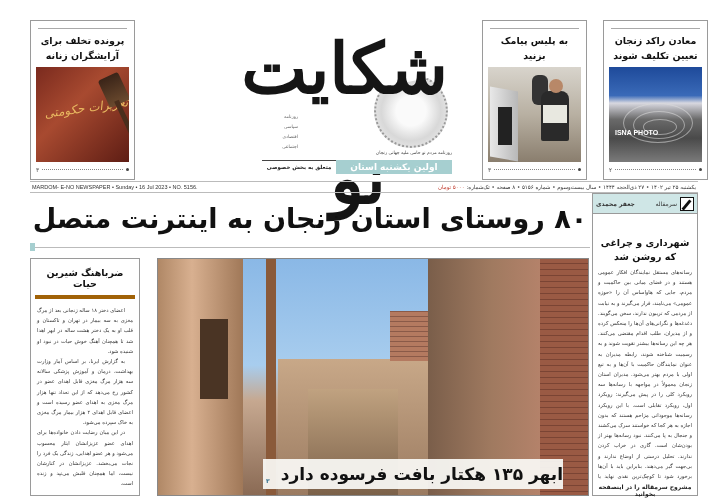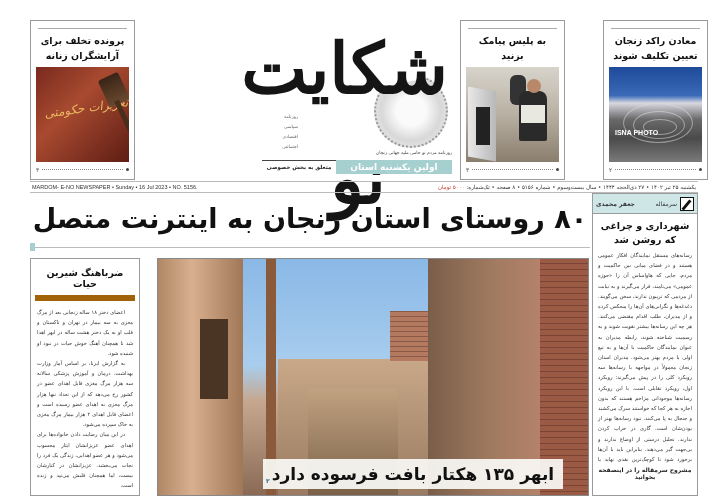--- a/index.html
+++ b/index.html
@@ -11,21 +11,21 @@
   .teaser { position: absolute; top: 8px; width: 105px; height: 160px; border: 1px solid #9a9a9a; background: #fff; padding: 4px 5px; }
   .teaser .rule { height: 1px; background: #aaa; margin: 3px 2px 4px; }
   .teaser .t-title { direction: rtl; text-align: center; font-family: "DejaVu Sans", sans-serif; font-weight: bold; font-size: 9.5px; line-height: 15px; height: 32px; color: #111; }
   .teaser .t-img { height: 95px; margin-top: 2px; position: relative; overflow: hidden; }
   .teaser .t-foot { display: flex; align-items: center; margin-top: 4px; font-size: 6px; color: #444; }
   .teaser .t-foot .dots { flex: 1; border-top: 1px dotted #888; margin: 0 3px; height: 0; }
   .teaser .t-foot .dot { width: 3px; height: 3px; background: #444; border-radius: 50%; }
 
   #teaser-1 { left: 8px; }
   #teaser-2 { left: 133px; }
-  #teaser-3 { left: 438px; }
+  #teaser-3 { left: 460px; }
   #teaser-4 { left: 581px; }
 
   .img-court { background: linear-gradient(135deg, #7a2a1e 0%, #a84a30 40%, #5e1d14 100%); }
   .img-court .gavel { position: absolute; right: 4px; top: 8px; width: 22px; height: 30px; background: linear-gradient(#3a2418,#6b4a2e); border-radius: 3px; transform: rotate(-25deg); }
   .img-court .gavel-handle { position: absolute; right: 2px; top: 32px; width: 5px; height: 38px; background: #4a2e1c; transform: rotate(-25deg); }
   .img-court .script { position: absolute; left: 8px; top: 34px; color: #e8b860; font-family: "DejaVu Serif", serif; font-size: 12px; font-style: italic; direction: rtl; transform: rotate(-8deg); }
 
   .img-athlete { background: linear-gradient(180deg, #2a6a9a 0%, #4aa040 45%, #7ac060 70%, #6aa8c8 100%); }
   .img-athlete .body { position: absolute; left: 38px; top: 22px; width: 26px; height: 40px; background: #f4f4f4; border-radius: 6px 6px 3px 3px; }
   .img-athlete .head { position: absolute; left: 43px; top: 8px; width: 14px; height: 15px; background: #c89070; border-radius: 50%; }
@@ -67,42 +67,42 @@
   .head-rule { position: absolute; left: 8px; top: 235px; width: 560px; height: 1px; background: #bbb; }
   .head-rule .marker { position: absolute; left: 0; top: -4px; width: 5px; height: 8px; background: #a6cfd0; }
 
   
   .editorial { position: absolute; left: 570px; top: 181px; width: 106px; height: 303px; border: 1px solid #9a9a9a; background: #fff; }
   .ed-header { height: 20px; background: #cfe6e6; border-bottom: 1px solid #9a9a9a; display: flex; align-items: center; direction: rtl; padding: 0 3px; font-size: 6px; }
   .ed-header .pen { width: 14px; height: 14px; border: 1.5px solid #111; margin-left: 3px; position: relative; background: #fff; }
   .ed-header .pen::after { content: ""; position: absolute; left: 4px; top: 1px; width: 3px; height: 12px; background: #111; transform: rotate(40deg); }
   .ed-header .kicker { color: #333; }
   .ed-header .author { margin-right: auto; font-weight: bold; color: #333; }
-  .ed-title { direction: rtl; text-align: center; font-weight: bold; font-size: 9.5px; line-height: 14px; padding: 5px 3px 3px; color: #111; }
+  .ed-title { direction: rtl; text-align: center; font-weight: bold; font-size: 9.5px; line-height: 14px; padding: 22px 3px 3px; color: #111; }
   .ed-body { direction: rtl; text-align: justify; font-size: 5.2px; line-height: 10.2px; color: #333; padding: 0 5px; height: 213px; overflow: hidden; }
   .ed-more { direction: rtl; text-align: center; font-size: 6px; font-weight: bold; color: #222; padding-top: 3px; }
 
   
   .leftcol { position: absolute; left: 8px; top: 246px; width: 110px; height: 238px; border: 1px solid #9a9a9a; background: #fff; }
-  .lc-title { direction: rtl; text-align: center; font-weight: bold; font-size: 9.5px; padding: 8px 3px 6px; border-bottom: 6px solid #a16207; margin: 0 4px; color: #111; }
+  .lc-title { direction: rtl; text-align: center; font-weight: bold; font-size: 9.5px; padding: 8px 3px 6px; border-bottom: 4px solid #a16207; margin: 0 4px; color: #111; }
   .lc-body { direction: rtl; text-align: justify; font-size: 5.2px; line-height: 10.2px; color: #333; padding: 6px 6px 0; }
   .lc-body p { text-indent: 8px; }
   .lc-more { direction: rtl; text-align: right; font-size: 6px; font-weight: bold; color: #222; padding: 10px 6px 0; }
 
   
   .mainphoto { position: absolute; left: 135px; top: 246px; width: 432px; height: 238px; overflow: hidden; background: linear-gradient(180deg, #8ab8e6 0%, #a8cdee 45%, #c6a890 60%, #8a6a54 100%); border: 1px solid #888; }
   .mp-wallL { position: absolute; left: 0; top: 0; width: 85px; height: 238px; background: linear-gradient(90deg, #b08866 0%, #d8b090 40%, #a07858 100%); }
   .mp-window { position: absolute; left: 42px; top: 60px; width: 28px; height: 80px; background: #4a3424; }
   .mp-pole { position: absolute; left: 108px; top: 0; width: 10px; height: 238px; background: #8a5a3a; }
   .mp-wallR { position: absolute; right: 0; top: 0; width: 160px; height: 238px; background: linear-gradient(90deg, #7a5e4a 0%, #a07a60 40%, #b4826a 70%, #8a5a48 100%); }
   .mp-brick { position: absolute; right: 0; top: 0; width: 48px; height: 238px; background: repeating-linear-gradient(0deg, #9a5a44 0px, #9a5a44 5px, #7a4434 5px, #7a4434 6px); }
   .mp-roof1 { position: absolute; left: 232px; top: 52px; width: 60px; height: 50px; background: repeating-linear-gradient(0deg, #b47a60 0px, #b47a60 4px, #8a5a48 4px, #8a5a48 5px); }
   .mp-mid { position: absolute; left: 120px; top: 100px; width: 170px; height: 138px; background: linear-gradient(180deg, #c8a888 0%, #9a7a60 100%); }
   .mp-door { position: absolute; left: 150px; top: 130px; width: 90px; height: 108px; background: linear-gradient(180deg, #c0a280 0%, #7a6048 100%); }
-  .mp-caption { position: absolute; left: 105px; top: 200px; width: 300px; height: 30px; background: rgba(250,250,246,0.92); direction: rtl; text-align: center; font-weight: bold; font-size: 17px; line-height: 30px; color: #111; }
+  .mp-caption { position: absolute; left: 105px; top: 200px; width: 300px; height: 30px; background: rgba(250,250,246,0.92); direction: rtl; font-weight: bold; font-size: 17px; line-height: 30px; color: #111; }
   .mp-pageno { position: absolute; left: 108px; top: 218px; font-size: 6px; color: #2a6a8a; font-weight: bold; }
 </style>
 </head>
 <body>
 
 <div class="page">
 
   <div class="teaser" id="teaser-1">
     <div class="rule"></div>
     <div class="t-title">پرونده تخلف برای آرایشگران زنانه زنجان</div>

